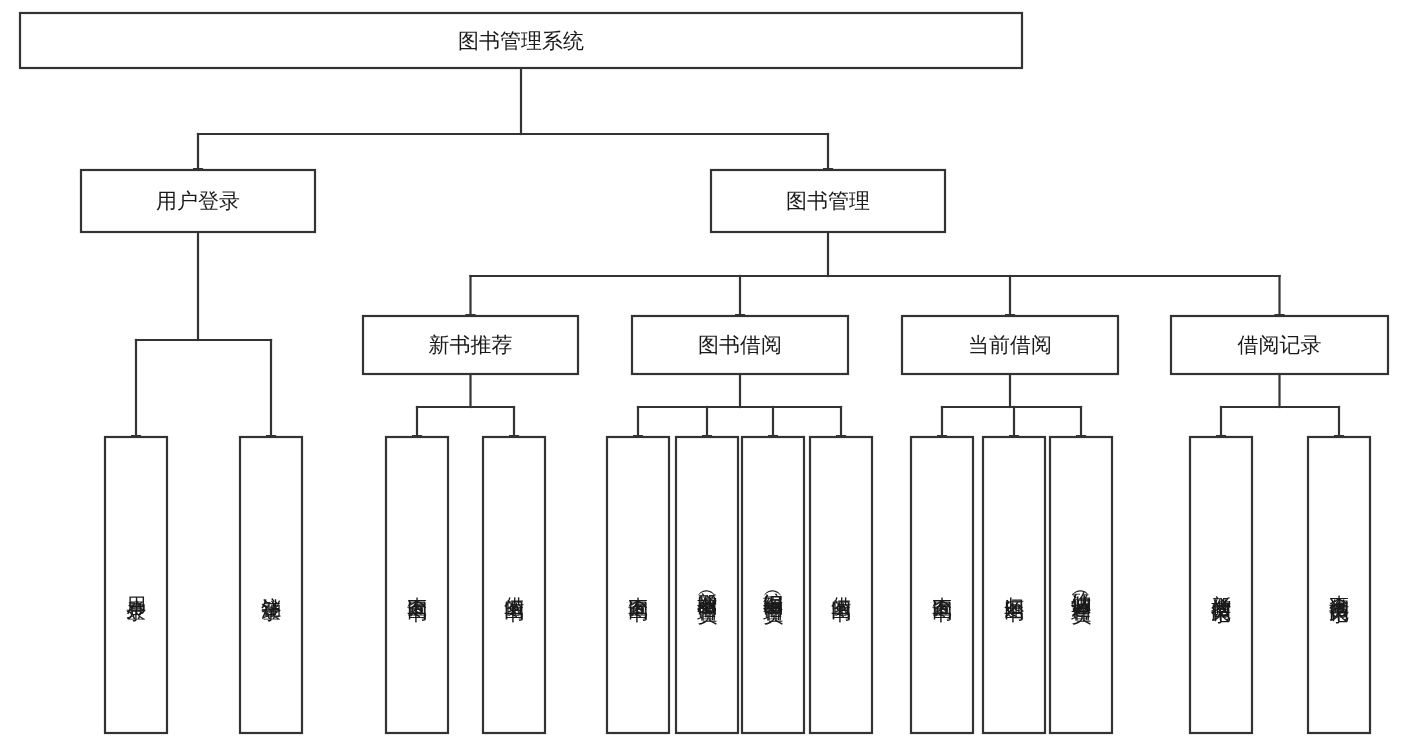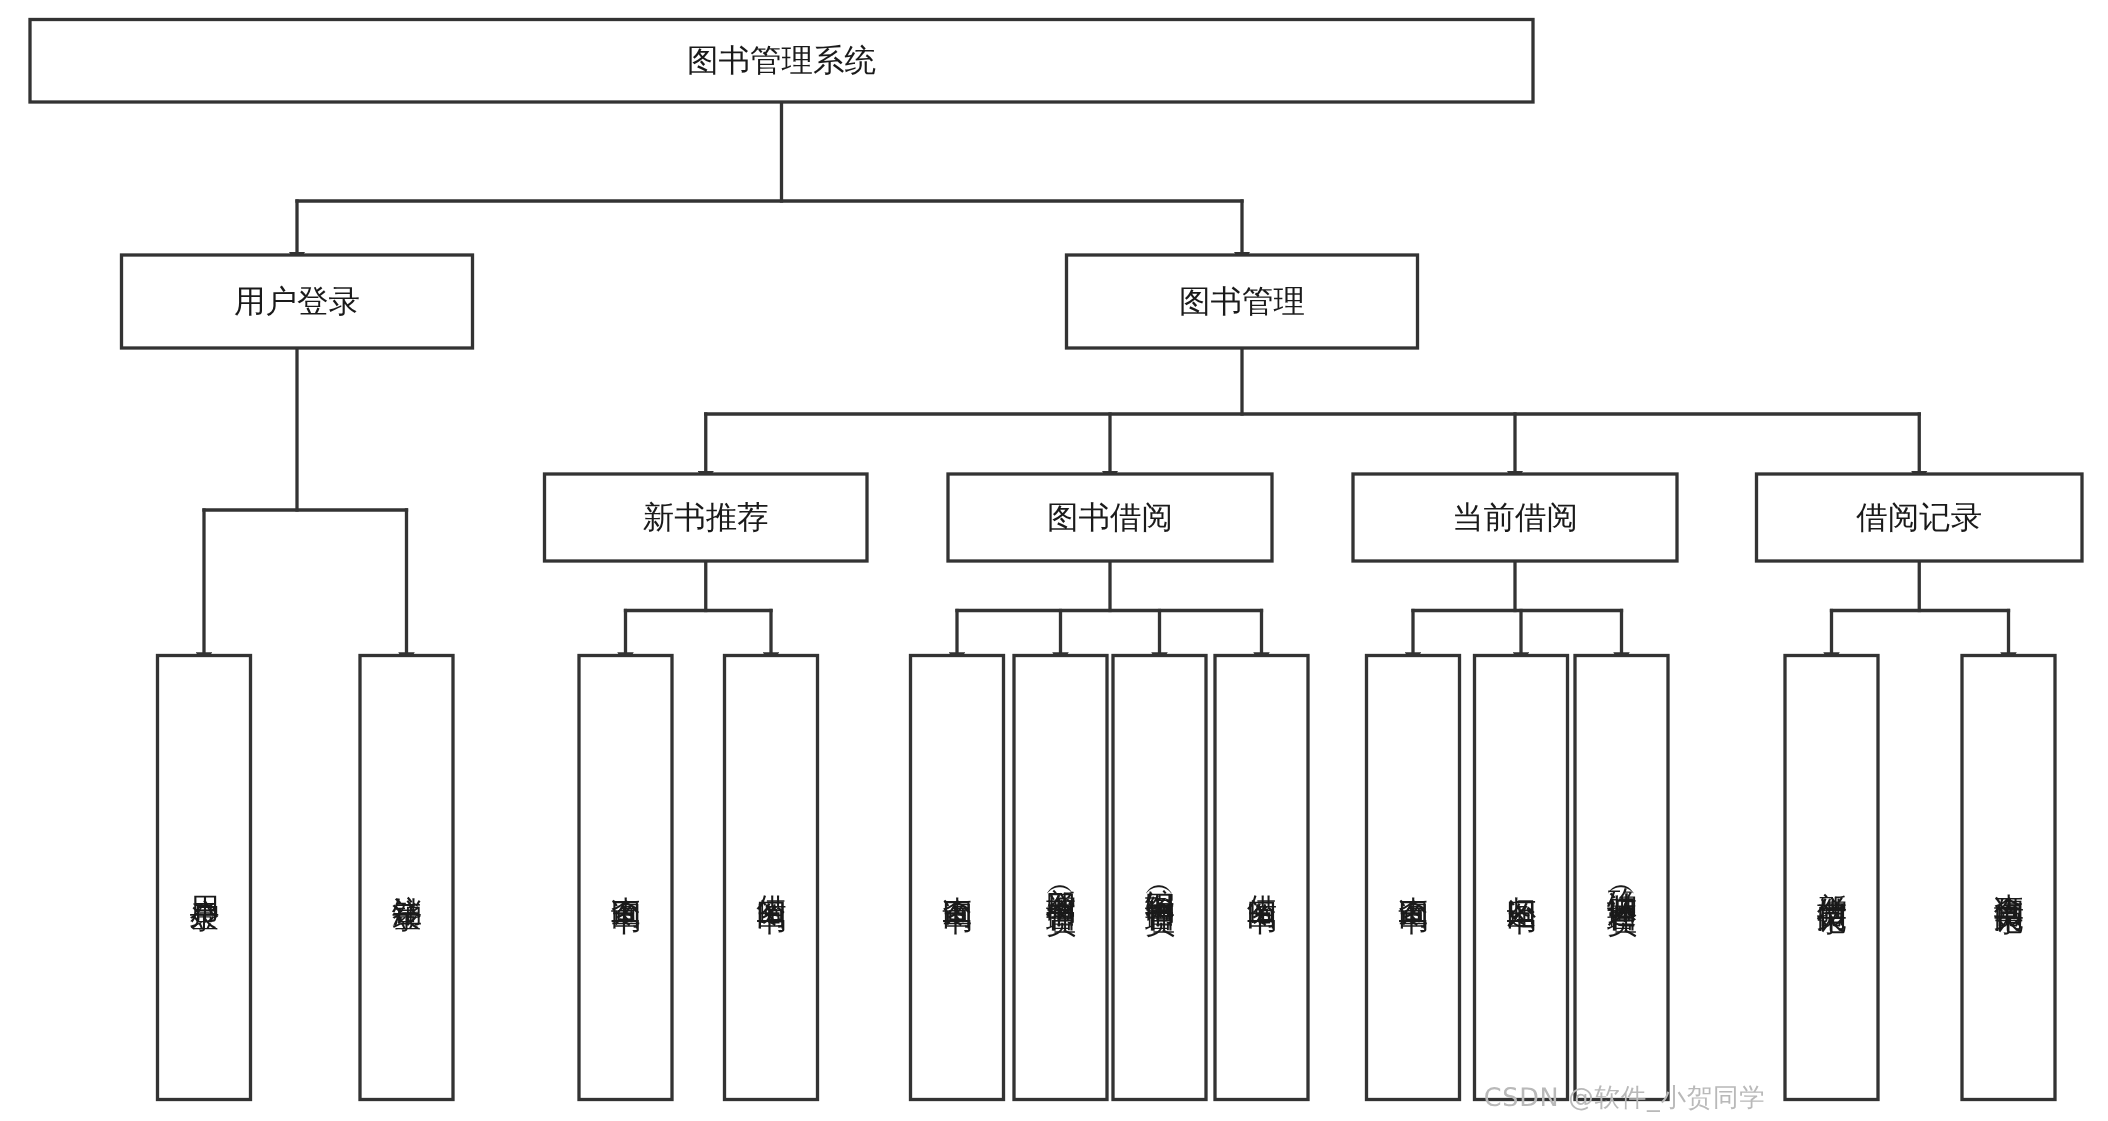--- a/index.html
+++ b/index.html
@@ -162,14 +162,13 @@
       <div class="leaf-label-wrap" style="left: 676px; top: 437px; width: 62px; height: 296px;">新增图书（管理员）</div>
       <div class="leaf-label-wrap" style="left: 742px; top: 437px; width: 62px; height: 296px;">编辑图书（管理员）</div>
       <div class="leaf-label-wrap" style="left: 810px; top: 437px; width: 62px; height: 296px;">借阅图书</div>
       <div class="leaf-label-wrap" style="left: 911px; top: 437px; width: 62px; height: 296px;">查询图书</div>
       <div class="leaf-label-wrap" style="left: 983px; top: 437px; width: 62px; height: 296px;">归还图书</div>
       <div class="leaf-label-wrap" style="left: 1050px; top: 437px; width: 62px; height: 296px;">确认归还（管理员）</div>
       <div class="leaf-label-wrap" style="left: 1190px; top: 437px; width: 62px; height: 296px;">新增借阅记录</div>
       <div class="leaf-label-wrap" style="left: 1308px; top: 437px; width: 62px; height: 296px;">查询借阅记录</div>
     </div>
 
-  <div class="watermark">CSDN @软件_小贺同学</div>
 </div>
 
 </body></html>

